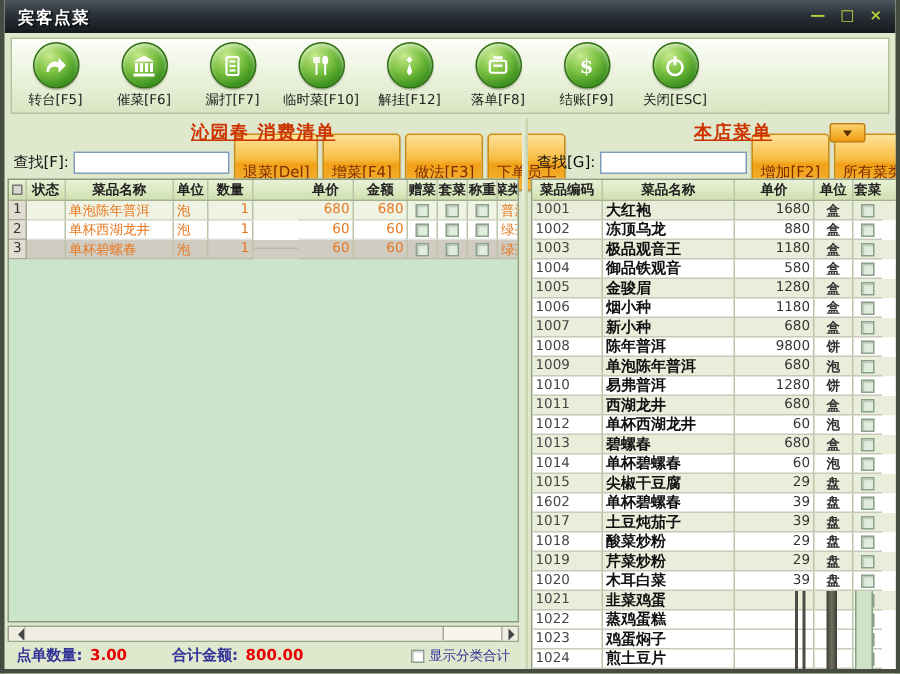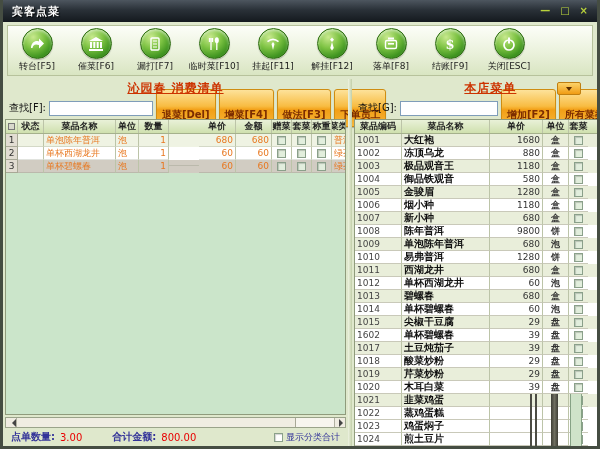--- a/index.html
+++ b/index.html
@@ -41,21 +41,21 @@
        background:linear-gradient(180deg,#fcd36a,#f09c14);border:1px solid #c07f10;border-radius:2px;
        display:flex;align-items:center;justify-content:center;}
   .title-drop-btn i{display:block;width:0;height:0;border:3px solid transparent;border-top:4px solid #5a2d00;margin-top:3px;}
 
   .search-row{height:22px;flex:0 0 22px;display:flex;align-items:center;padding:0 6px;gap:3px;}
   .lbl{font-size:10px;color:#111;white-space:nowrap;}
   .inp{height:15px;border:1px solid #7f9db9;background:#fff;font-size:10px;padding:0 2px;font-family:inherit;}
   .inp.l{width:104px;}
   .inp.r{width:98px;}
   .obtn{height:17px;background:linear-gradient(180deg,#fde29a 0%,#f8bc42 45%,#f29f16 55%,#f6b73a 100%);
-        border:1px solid #cf8d12;border-radius:3px;color:#7c2d00;font-weight:bold;font-size:10px;
+        border:1px solid #cf8d12;border-radius:3px;color:#7c2d00;font-weight:normal;font-size:10px;
         padding:18px 5px;cursor:pointer;font-family:inherit;white-space:nowrap;box-shadow:0 1px 1px rgba(0,0,0,.25);}
 
   
   .grid{border:1px solid #8f9b7c;margin:0 2px;overflow:hidden;}
   .ghead{display:flex;height:14px;flex:0 0 14px;background:linear-gradient(180deg,#e9f1d8,#cfe0ae);
          border-bottom:1px solid #a5b18c;text-align:right;}
   .gc{border-right:1px solid #bcc4a8;font-size:9px;display:flex;align-items:center;
       padding:0 2px;overflow:hidden;white-space:nowrap;}
   .ghead .gc{justify-content:center;color:#222;font-weight:bold;padding:0 1px;}
   .grow{display:flex;height:13px;flex:0 0 13px;}
@@ -83,21 +83,21 @@
   .harrow.left{border-right:1px solid #b0b0a0;}
   .harrow.right{border-left:1px solid #b0b0a0;}
   .harrow.left::after{content:"";position:absolute;left:2px;top:1px;border:4px solid transparent;border-right:4px solid #444;}
   .harrow.right::after{content:"";position:absolute;left:4px;top:1px;border:4px solid transparent;border-left:4px solid #444;}
   .htrack{flex:1;position:relative;}
   .hthumb{position:absolute;left:0;top:0;bottom:0;width:88%;background:#f0ede2;border-right:1px solid #a8a896;cursor:pointer;}
 
   
   .lfooter{flex:1;display:flex;align-items:center;padding:0 8px;font-size:10px;}
   .flabel{color:#333399;font-weight:bold;}
-  .fvalue{color:#e80000;font-weight:normal;margin-left:5px;}
+  .fvalue{color:#e80000;font-weight:bold;margin-left:5px;}
   .fgap{width:30px;}
   .show-cat{margin-left:auto;display:flex;align-items:center;gap:3px;color:#333399;font-size:9px;cursor:pointer;}
   .show-cat .cb{background:#fff;}
 
   
   .rightgrid{flex:1;margin:0 2px;border:1px solid #8f9b7c;border-bottom:none;display:flex;position:relative;
              background:#fff;overflow:hidden;}
   .rg-left{flex:1;display:flex;flex-direction:column;min-width:0;}
   .rc0{width:47px;} .rc1{width:88px;} .rc2{width:53px;} .rc3{width:26px;} .rc4{width:19px;border-right:none;}
   .rrow .gc{color:#333;border-bottom:1px solid #c9c9b9;}
@@ -170,31 +170,20 @@
         <span class="orb">
           <span class="glyph" style="display: flex; align-items: center; justify-content: center;">
             <svg viewBox="0 0 16 16" stroke="#fff" stroke-width="1.3">
               <path d="M3.5 2v4M5 2v4M6.5 2v4M5 6v8" fill="none"></path>
               <ellipse cx="10.8" cy="4.2" rx="2" ry="3" fill="#fff" stroke="none"></ellipse>
               <path d="M10.8 7v7" fill="none"></path>
             </svg>
           </span>
         </span>
         <span class="tool-label">临时菜[F10]</span>
-      </div>
-      <div class="tool-btn">
-        <span class="orb">
-          <span class="glyph" style="display: flex; align-items: center; justify-content: center;">
-            <svg viewBox="0 0 16 16" fill="#fff">
-              <path d="M2 5 Q8 0 14 5 L13 6.3 Q8 2.3 3 6.3 Z"></path>
-              <polygon points="8,6 6.5,8 8,14 9.5,8"></polygon>
-            </svg>
-          </span>
-        </span>
-        <span class="tool-label">挂起[F11]</span>
       </div>
       <div class="tool-btn">
         <span class="orb">
           <span class="glyph" style="display: flex; align-items: center; justify-content: center;">
             <svg viewBox="0 0 16 16" fill="#fff">
               <polygon points="8,1.5 6,3.8 8,6 10,3.8"></polygon>
               <polygon points="8,6 6.2,12 8,14.5 9.8,12"></polygon>
             </svg>
           </span>
         </span>

